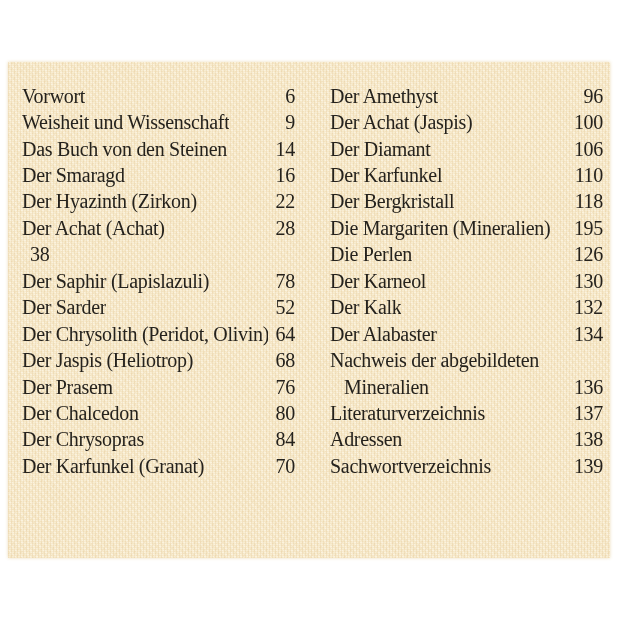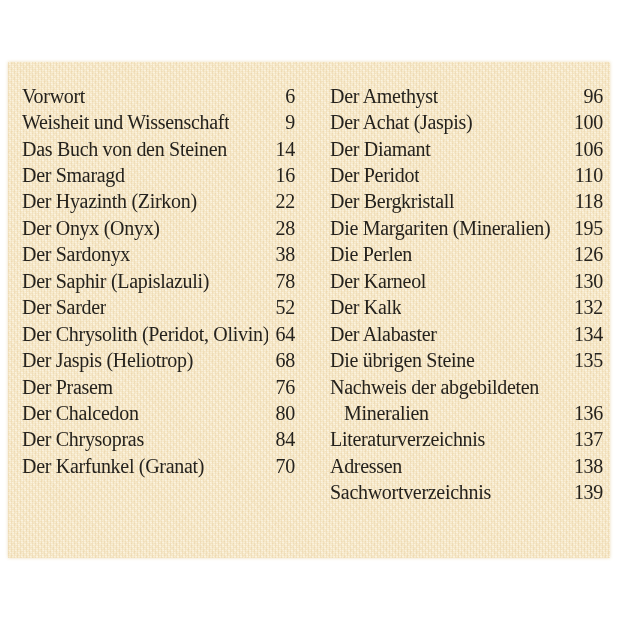--- a/index.html
+++ b/index.html
@@ -81,25 +81,24 @@
           </div>
           <div class="toc-row">
             <span class="toc-title">Der Smaragd</span>
             <span class="toc-page-num">16</span>
           </div>
           <div class="toc-row">
             <span class="toc-title">Der Hyazinth (Zirkon)</span>
             <span class="toc-page-num">22</span>
           </div>
           <div class="toc-row">
-            <span class="toc-title">Der Onyx (Onyx)</span>
+            <span class="toc-title">Der Achat (Achat)</span>
             <span class="toc-page-num">28</span>
           </div>
           <div class="toc-row">
-            <span class="toc-title">Der Sardonyx</span>
             <span class="toc-page-num">38</span>
           </div>
           <div class="toc-row">
             <span class="toc-title">Der Saphir (Lapislazuli)</span>
             <span class="toc-page-num">78</span>
           </div>
           <div class="toc-row">
             <span class="toc-title">Der Sarder</span>
             <span class="toc-page-num">52</span>
           </div>
@@ -135,21 +134,21 @@
           </div>
           <div class="toc-row">
             <span class="toc-title">Der Achat (Jaspis)</span>
             <span class="toc-page-num">100</span>
           </div>
           <div class="toc-row">
             <span class="toc-title">Der Diamant</span>
             <span class="toc-page-num">106</span>
           </div>
           <div class="toc-row">
-            <span class="toc-title">Der Peridot</span>
+            <span class="toc-title">Der Karfunkel</span>
             <span class="toc-page-num">110</span>
           </div>
           <div class="toc-row">
             <span class="toc-title">Der Bergkristall</span>
             <span class="toc-page-num">118</span>
           </div>
           <div class="toc-row">
             <span class="toc-title">Die Margariten (Mineralien)</span>
             <span class="toc-page-num">195</span>
           </div>
@@ -163,24 +162,20 @@
           </div>
           <div class="toc-row">
             <span class="toc-title">Der Kalk</span>
             <span class="toc-page-num">132</span>
           </div>
           <div class="toc-row">
             <span class="toc-title">Der Alabaster</span>
             <span class="toc-page-num">134</span>
           </div>
           <div class="toc-row">
-            <span class="toc-title">Die übrigen Steine</span>
-            <span class="toc-page-num">135</span>
-          </div>
-          <div class="toc-row">
             <span class="toc-title">Nachweis der abgebildeten</span>
             <span class="toc-page-num"></span>
           </div>
           <div class="toc-row indent">
             <span class="toc-title">Mineralien</span>
             <span class="toc-page-num">136</span>
           </div>
           <div class="toc-row">
             <span class="toc-title">Literaturverzeichnis</span>
             <span class="toc-page-num">137</span>

